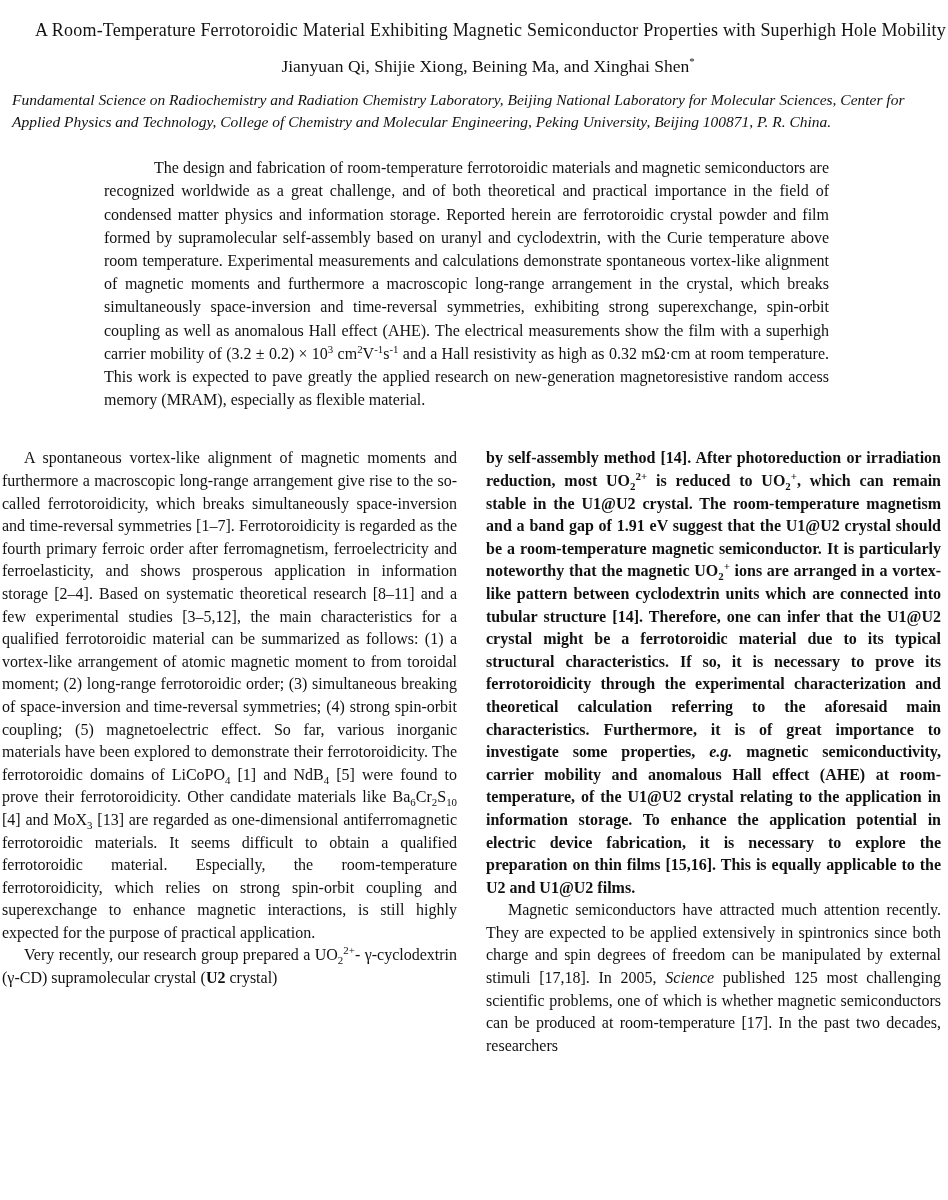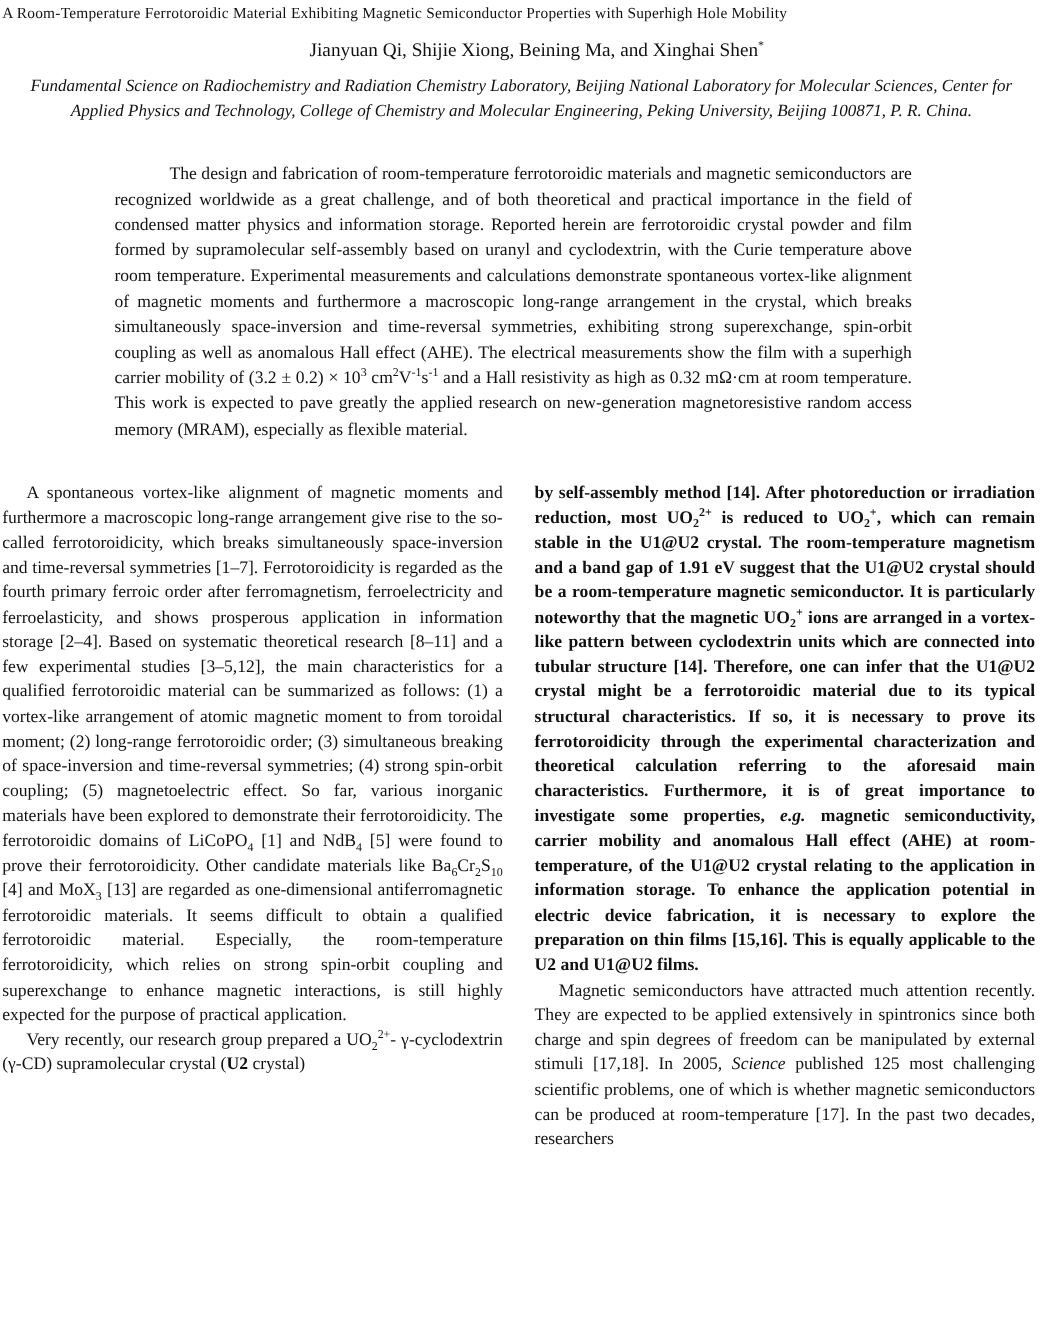--- a/index.html
+++ b/index.html
@@ -13,45 +13,45 @@
     overflow: hidden;
     color: #111111;
     font-family: "Liberation Serif", "DejaVu Serif", serif;
   }
   .page {
     width: 948px;
     height: 1200px;
     box-sizing: border-box;
   }
   .title {
-    margin: 3px 2px 0 2px;
-    text-align: left;
-    font-size: 14px;
+    margin: 18px 2px 0 2px;
+    text-align: right;
+    font-size: 18px;
     font-weight: 400;
     line-height: 1.42;
     letter-spacing: 0.2px;
   }
   .authors {
     margin-top: 12px;
     text-align: center;
     font-size: 17.5px;
     padding-left: 28px;
   }
   .authors sup {
     font-size: 62%;
   }
   .affiliation {
     margin: 12px 12px 0 12px;
-    text-align: center;
+    text-align: left;
     font-style: italic;
     font-size: 15.5px;
     line-height: 1.44;
   }
   .abstract {
-    margin: 34px 119px 0 104px;
+    margin: 23px 119px 0 104px;
     text-align: justify;
     font-size: 16px;
     line-height: 23.2px;
     text-indent: 50px;
   }
   .columns {
     display: flex;
     gap: 29px;
     margin: 36px 7px 0 2px;
   }

